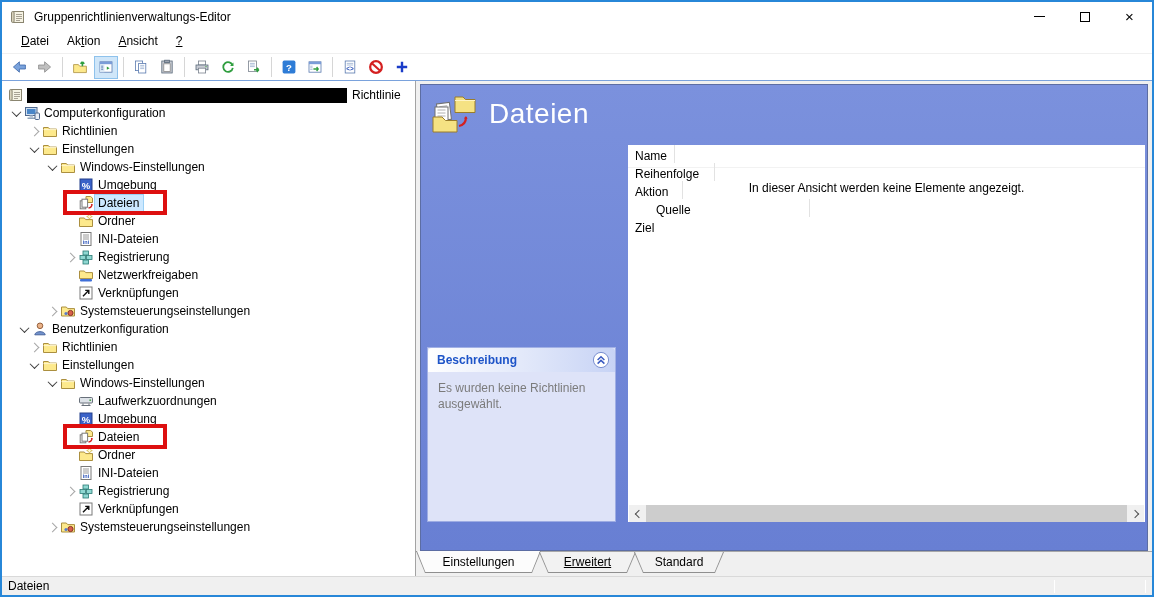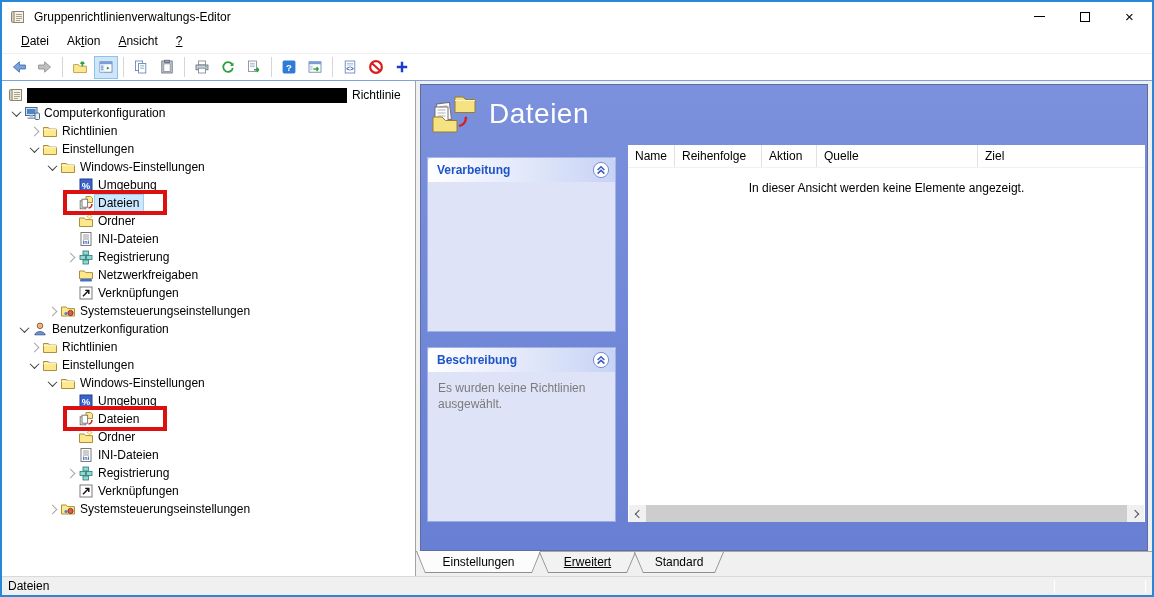--- a/index.html
+++ b/index.html
@@ -53,21 +53,21 @@
   .sp-header { height:24px; background:linear-gradient(to right,#ffffff,#c7d3f5); border-radius:4px 4px 0 0; display:flex; align-items:center; padding:0 5px 0 9px; }
   .sp-title { color:#1e54c8; font-weight:bold; font-size:12px; flex:1; }
   .sp-chevbtn { width:18px; height:18px; }
   .sp-chevbtn svg { width:18px; height:18px; display:block; }
   .sp-body { padding:8px 10px; font-size:12px; color:#7b7b7b; line-height:16px; }
   #panel-verarbeitung { top:73px; height:173px; }
   #panel-beschreibung { top:263px; height:173px; }
 
   
   #list-view { position:absolute; left:207px; top:60px; right:2px; height:377px; background:#fff; overflow:hidden; }
-  #list-header { display:flex; height:23px; border-bottom:1px solid #f2f2f2; }
+  #list-header { display:flex; height:23px; border-bottom:1px solid #f2f2f2;flex-direction:column; }
   .lcol { font-size:12px; color:#000; padding:4px 0 0 7px; border-right:1px solid #e2e2e2; flex:none; }
   .lcol:last-child { border-right:none; flex:1; }
   #empty-msg { margin-top:13px; text-align:center; font-size:12px; color:#000; }
   #hscroll { position:absolute; left:1px; right:1px; bottom:0; height:17px; background:#f0f0f0; display:flex; }
   .sb-arrow { width:17px; height:17px; display:flex; align-items:center; justify-content:center; flex:none; }
   .sb-arrow::before { content:""; width:5px; height:5px; border-right:1.5px solid #505050; border-bottom:1.5px solid #505050; }
   .sb-arrow.left::before  { transform:rotate(135deg); margin-left:2px; }
   .sb-arrow.right::before { transform:rotate(-45deg); margin-right:2px; }
   #sb-thumb { flex:1; background:#cdcdcd; }
 
@@ -425,20 +425,31 @@
           </div>
           <div class="trow" style="padding-left: 42px;">
             <span class="chev exp"></span>
             <span class="ticon">
               <svg viewBox="0 0 16 16">
                 <path d="M1.5 4.5h4.8l1.4 1.6h6.8v7.4h-13z" fill="#fde98c" stroke="#ab8f3f"></path>
                 <path d="M1.5 6.6h13" stroke="#fff6cf" stroke-width="1"></path>
               </svg>
             </span>
             <span class="tlabel">Windows-Einstellungen</span>
+          </div>
+          <div class="trow" style="padding-left: 60px;">
+            <span class="chev"></span>
+            <span class="ticon">
+              <svg viewBox="0 0 16 16">
+                <rect x="1.5" y="4.5" width="13" height="5.5" rx="1" fill="#dde2e8" stroke="#68707a"></rect>
+                <circle cx="12.2" cy="7.2" r="0.9" fill="#4aa84a"></circle>
+                <path d="M3.5 12.5h9M5 10.5v2M11 10.5v2" stroke="#68707a" fill="none"></path>
+              </svg>
+            </span>
+            <span class="tlabel">Laufwerkzuordnungen</span>
           </div>
           <div class="trow" style="padding-left: 60px;">
             <span class="chev"></span>
             <span class="ticon">
               <svg viewBox="0 0 16 16">
                 <rect x="2" y="2" width="12" height="12" fill="#3a62c8" stroke="#24418c"></rect>
                 <text x="8" y="11.6" font-size="9.5" fill="#fff" text-anchor="middle" font-family="sans-serif" font-weight="bold">%</text>
               </svg>
             </span>
             <span class="tlabel">Umgebung</span>
@@ -530,52 +541,40 @@
                 <rect x="4" y="13" width="13" height="17" fill="#fff" stroke="#707070"></rect>
                 <path d="M6.5 16h8M6.5 19h8M6.5 22h8" stroke="#b0b0b0"></path>
                 <path d="M2 23h9l3.5 3.5H26V38H2z" fill="#f5e283" stroke="#9a7d2a"></path>
                 <path d="M28 32q7-1.5 7-9" stroke="#d42020" stroke-width="2.2" fill="none"></path>
                 <path d="M33 24.5l2-2.5 1.6 3z" fill="#d42020"></path>
               </svg>
             </span>
           <span id="pane-title">Dateien</span>
         </div>
 
-        <div class="side-panel" id="panel-verarbeitung">
-          <div class="sp-header">
-            <span class="sp-title">Verarbeitung</span>
-            <span class="sp-chevbtn chev-slot">
-                <svg viewBox="0 0 18 18">
-                  <circle cx="9" cy="9" r="7.6" fill="#fff" stroke="#7a8fd0"></circle>
-                  <path d="M5.6 9L9 5.8 12.4 9M5.6 12.6L9 9.4l3.4 3.2" stroke="#3a5ac0" stroke-width="1.5" fill="none"></path>
-                </svg>
-              </span>
-          </div>
-          <div class="sp-body"></div>
-        </div>
 
         <div class="side-panel" id="panel-beschreibung">
           <div class="sp-header">
             <span class="sp-title">Beschreibung</span>
             <span class="sp-chevbtn chev-slot">
                 <svg viewBox="0 0 18 18">
                   <circle cx="9" cy="9" r="7.6" fill="#fff" stroke="#7a8fd0"></circle>
                   <path d="M5.6 9L9 5.8 12.4 9M5.6 12.6L9 9.4l3.4 3.2" stroke="#3a5ac0" stroke-width="1.5" fill="none"></path>
                 </svg>
               </span>
           </div>
           <div class="sp-body">Es wurden keine Richtlinien ausgewählt.</div>
         </div>
 
         <div id="list-view">
           <div id="list-header">
               <div class="lcol" style="width: 47px;">Name</div>
               <div class="lcol" style="width: 87px;">Reihenfolge</div>
               <div class="lcol" style="width: 55px;">Aktion</div>
-              <div class="lcol" style="width: 161px;">Quelle</div>
+              <div class="lcol" style="width: 161px; margin-left: 21px;">Quelle</div>
               <div class="lcol">Ziel</div>
             </div>
           <div id="empty-msg">In dieser Ansicht werden keine Elemente angezeigt.</div>
           <div id="hscroll">
             <div class="sb-arrow left"></div>
             <div id="sb-thumb"></div>
             <div class="sb-arrow right"></div>
           </div>
         </div>
       </div>

